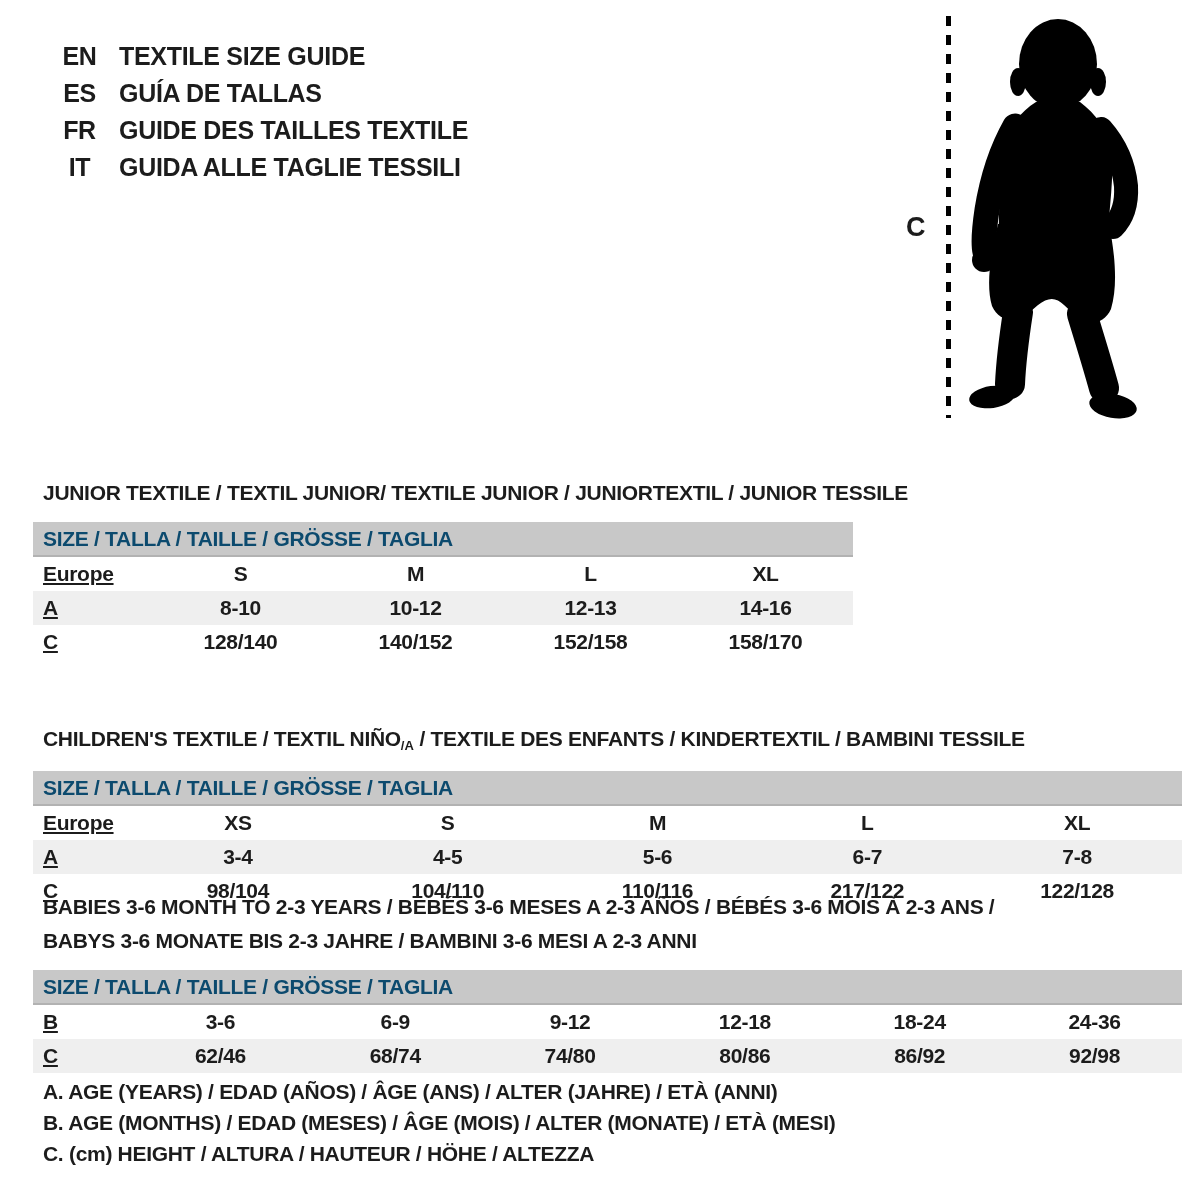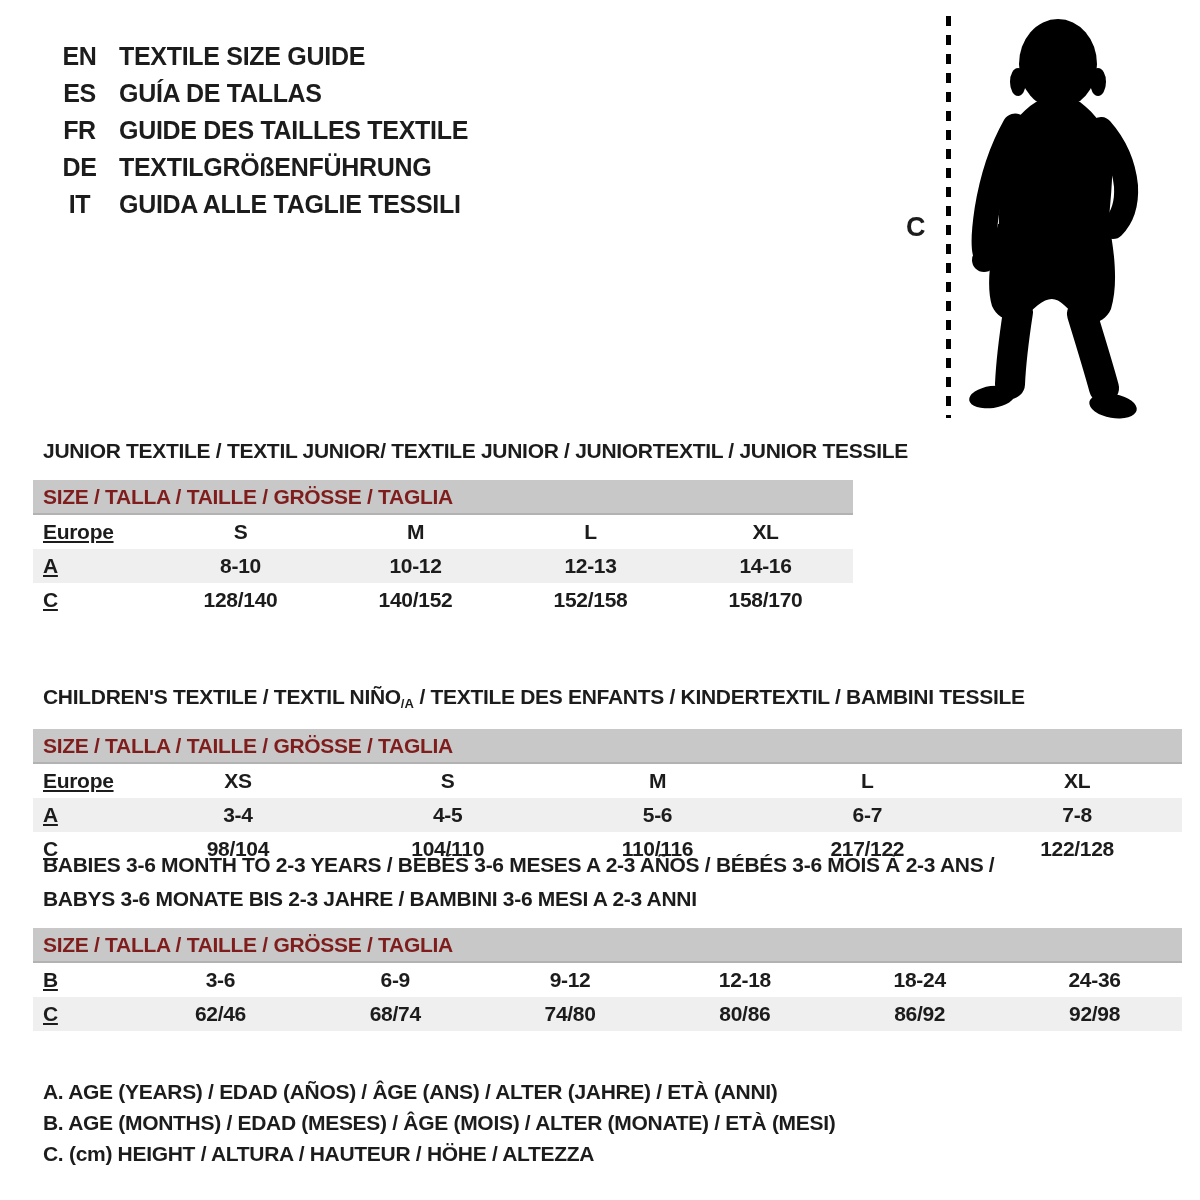--- a/index.html
+++ b/index.html
@@ -17,30 +17,30 @@
 
   
   .measure-label{position:absolute;left:906px;top:212px;font-size:27px;}
   .dash-line{
     position:absolute;left:946px;top:16px;width:5px;height:402px;
     background:repeating-linear-gradient(to bottom,#000 0 10px,transparent 10px 19px);
   }
   .toddler-svg{position:absolute;left:958px;top:14px;width:186px;height:410px;}
 
   
-  .section{position:absolute;left:33px;}
+  .section{position:absolute;left:33px;margin-top:42px;}
   #section-junior{top:436px;width:820px;}
   #section-children{top:682px;width:1149px;}
   #section-babies{top:848px;width:1149px;}
   .section-title{font-size:21px;line-height:30px;padding-left:10px;margin-bottom:14px;white-space:nowrap;}
   #section-babies .section-title{line-height:34px;margin-bottom:12px;}
   .title-sub{font-size:13px;position:relative;top:4px;letter-spacing:0;}
   .size-bar{
     height:33px;line-height:33px;background:#c8c8c8;border-bottom:2px solid #b2b2b2;
-    color:#7f1d1d;padding-left:10px;font-size:21px;
+    color:#0c4a6e;padding-left:10px;font-size:21px;
   }
   .trow{display:flex;height:34px;line-height:34px;font-size:21px;}
   .trow.shaded{background:#efefef;}
   .cell-label{flex:0 0 110px;width:110px;padding-left:10px;text-decoration:underline;}
   #section-children .cell-label,#section-babies .cell-label{flex:0 0 90px;width:90px;}
   .cell{flex:1;text-align:center;}
 
   
   .footnotes{position:absolute;left:43px;top:1076px;font-size:21px;line-height:31px;}
 </style>
@@ -54,24 +54,20 @@
         <span class="lang-code">EN</span>
         <span class="lang-label">TEXTILE SIZE GUIDE</span>
       </div>
       <div class="lang-row">
         <span class="lang-code">ES</span>
         <span class="lang-label">GUÍA DE TALLAS</span>
       </div>
       <div class="lang-row">
         <span class="lang-code">FR</span>
         <span class="lang-label">GUIDE DES TAILLES TEXTILE</span>
-      </div>
-      <div class="lang-row">
-        <span class="lang-code">DE</span>
-        <span class="lang-label">TEXTILGRÖßENFÜHRUNG</span>
       </div>
       <div class="lang-row">
         <span class="lang-code">IT</span>
         <span class="lang-label">GUIDA ALLE TAGLIE TESSILI</span>
       </div>
     </div>
 
   <div class="measure-label">C</div>
   <div class="dash-line"></div>
 

